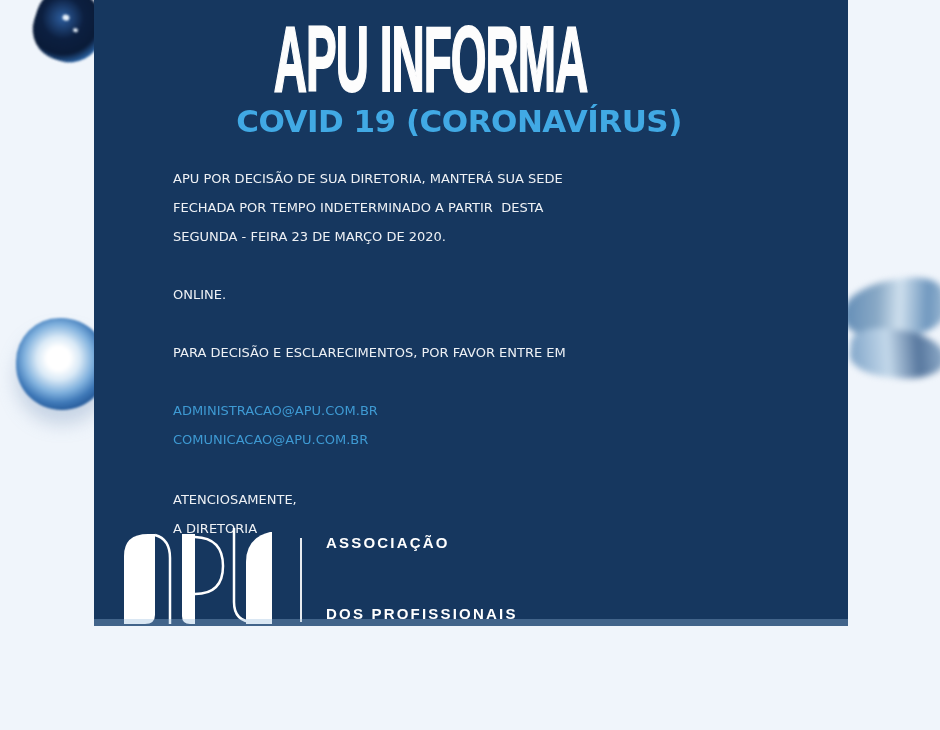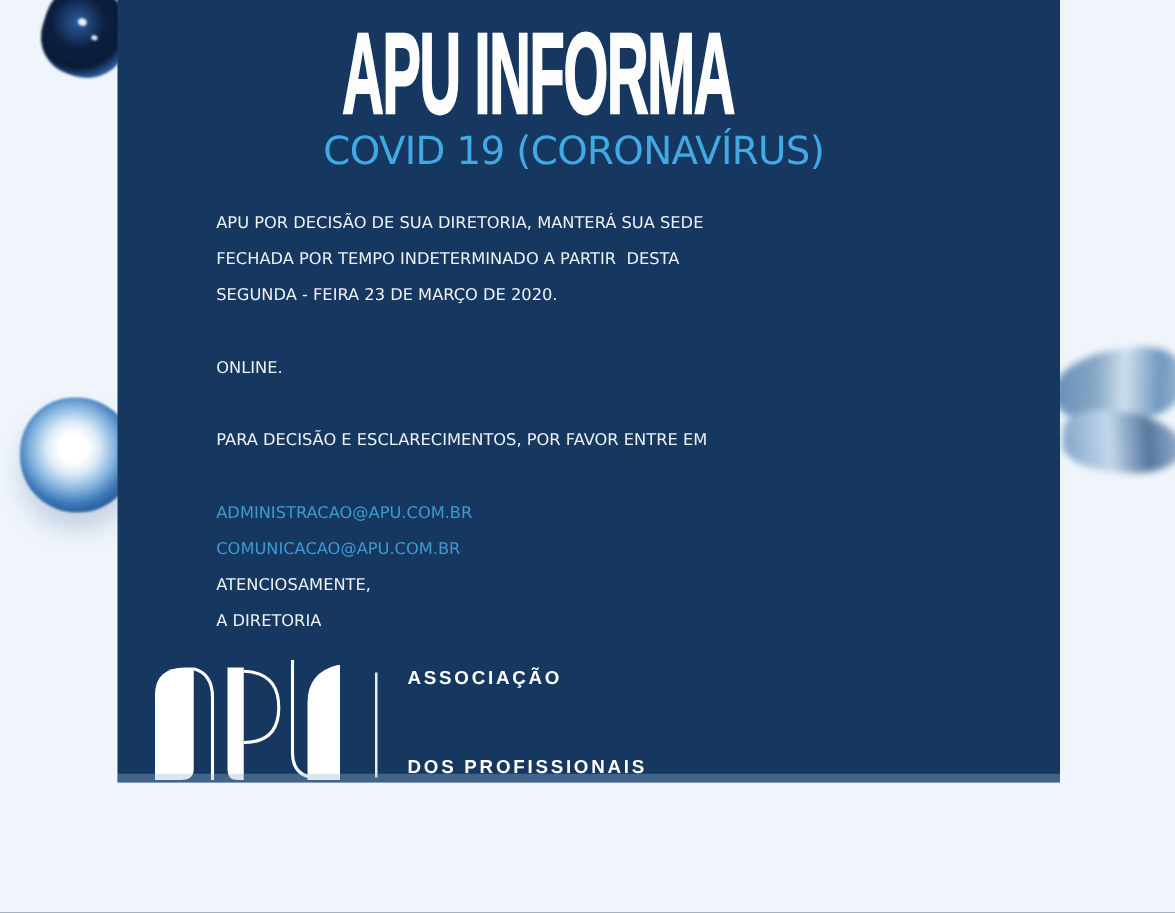--- a/index.html
+++ b/index.html
@@ -78,33 +78,33 @@
     -webkit-text-stroke: 2px #fdfdfd;
     white-space: pre;
   }
   .subtitle-row {
     margin-top: -4px; text-align: center;
     transform: translateX(-12px);
   }
   .subtitle-text {
     display: inline-block;
     font-family: "DejaVu Sans", sans-serif;
-    font-weight: 400; font-size: 31px; line-height: 38px;
+    font-weight: 700; font-size: 31px; line-height: 38px;
     color: #41a9e4; letter-spacing: -0.5px;
     white-space: pre;
   }
 
   .body-col {
     margin: 24px 0 0 79px;
     font-size: 13px; line-height: 29px;
     color: #eef1f5;
   }
   .t-line { white-space: pre; }
   .para { margin-bottom: 29px; }
-  .emails { color: #3e9ad3; }
+  .emails { margin-bottom: 31px; color: #3e9ad3; }
   .closing { color: #eef1f5; }
 
   
   .logo-row {
     position: absolute; left: 0; bottom: 0; width: 100%; height: 104px;
     display: flex; align-items: flex-end; 
     padding-bottom: 2px;
     transform: translateX(28px);
   }
   .logo-mark { width: 152px; height: 98px; flex: 0 0 auto; }

